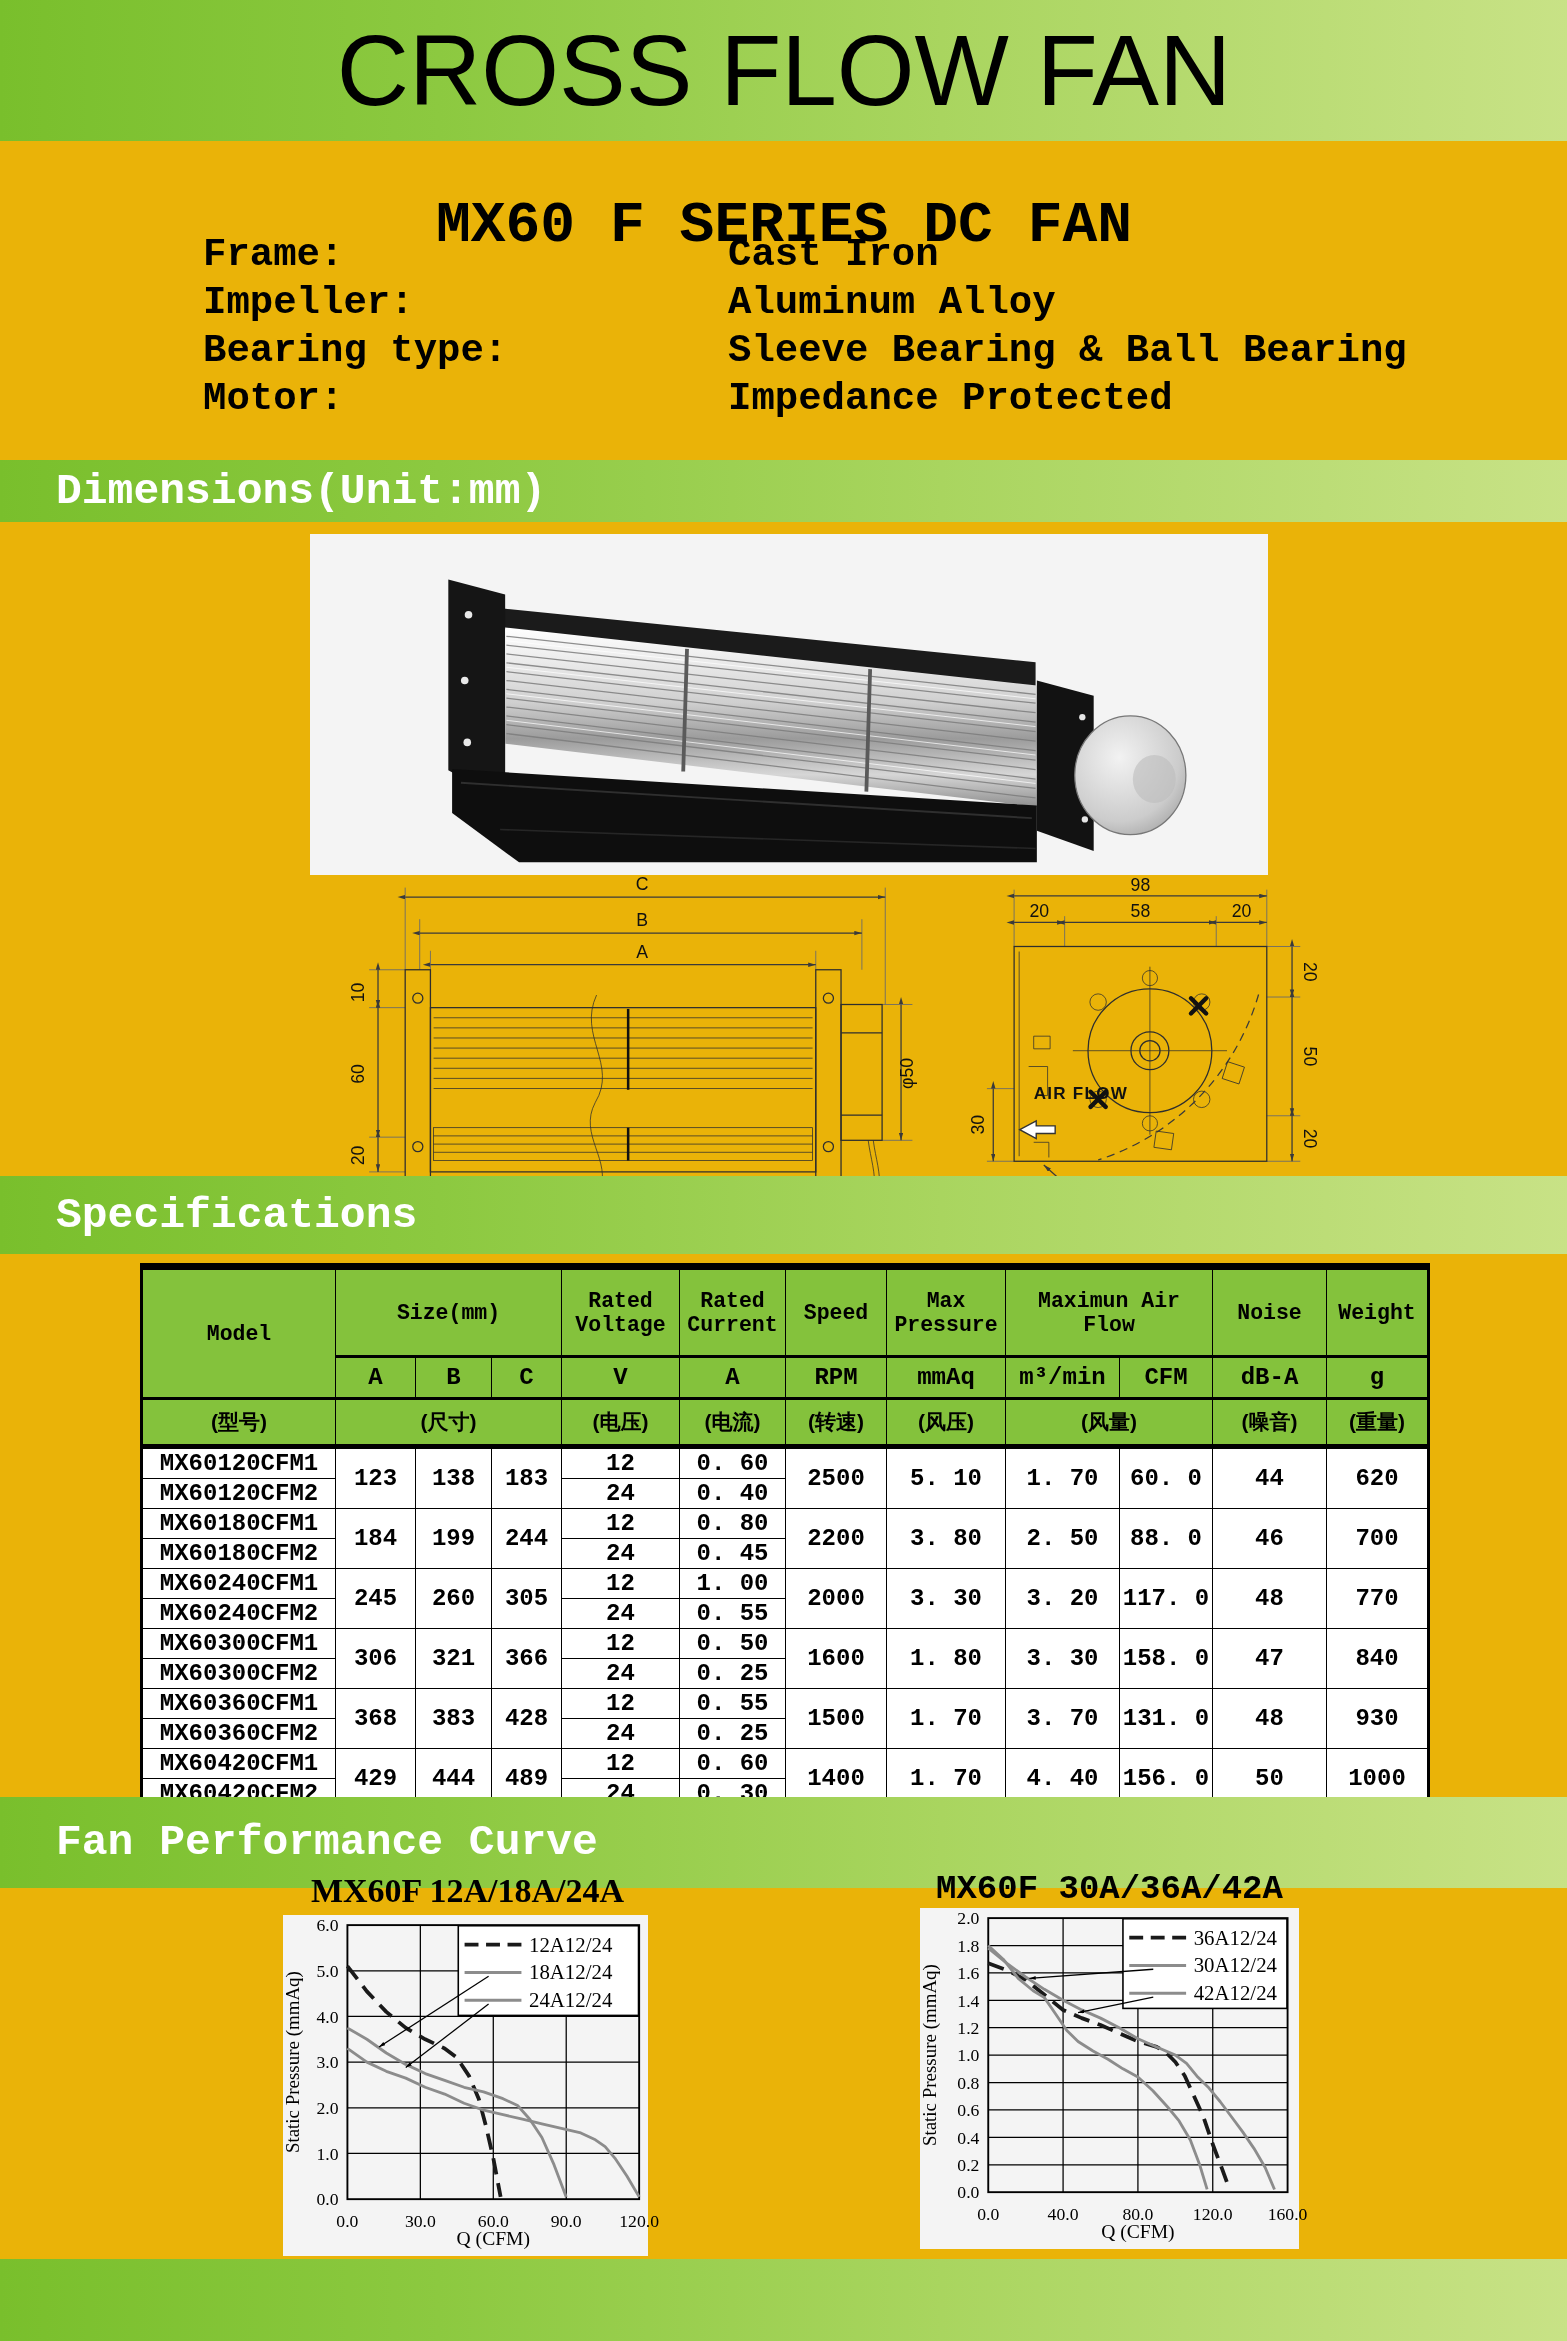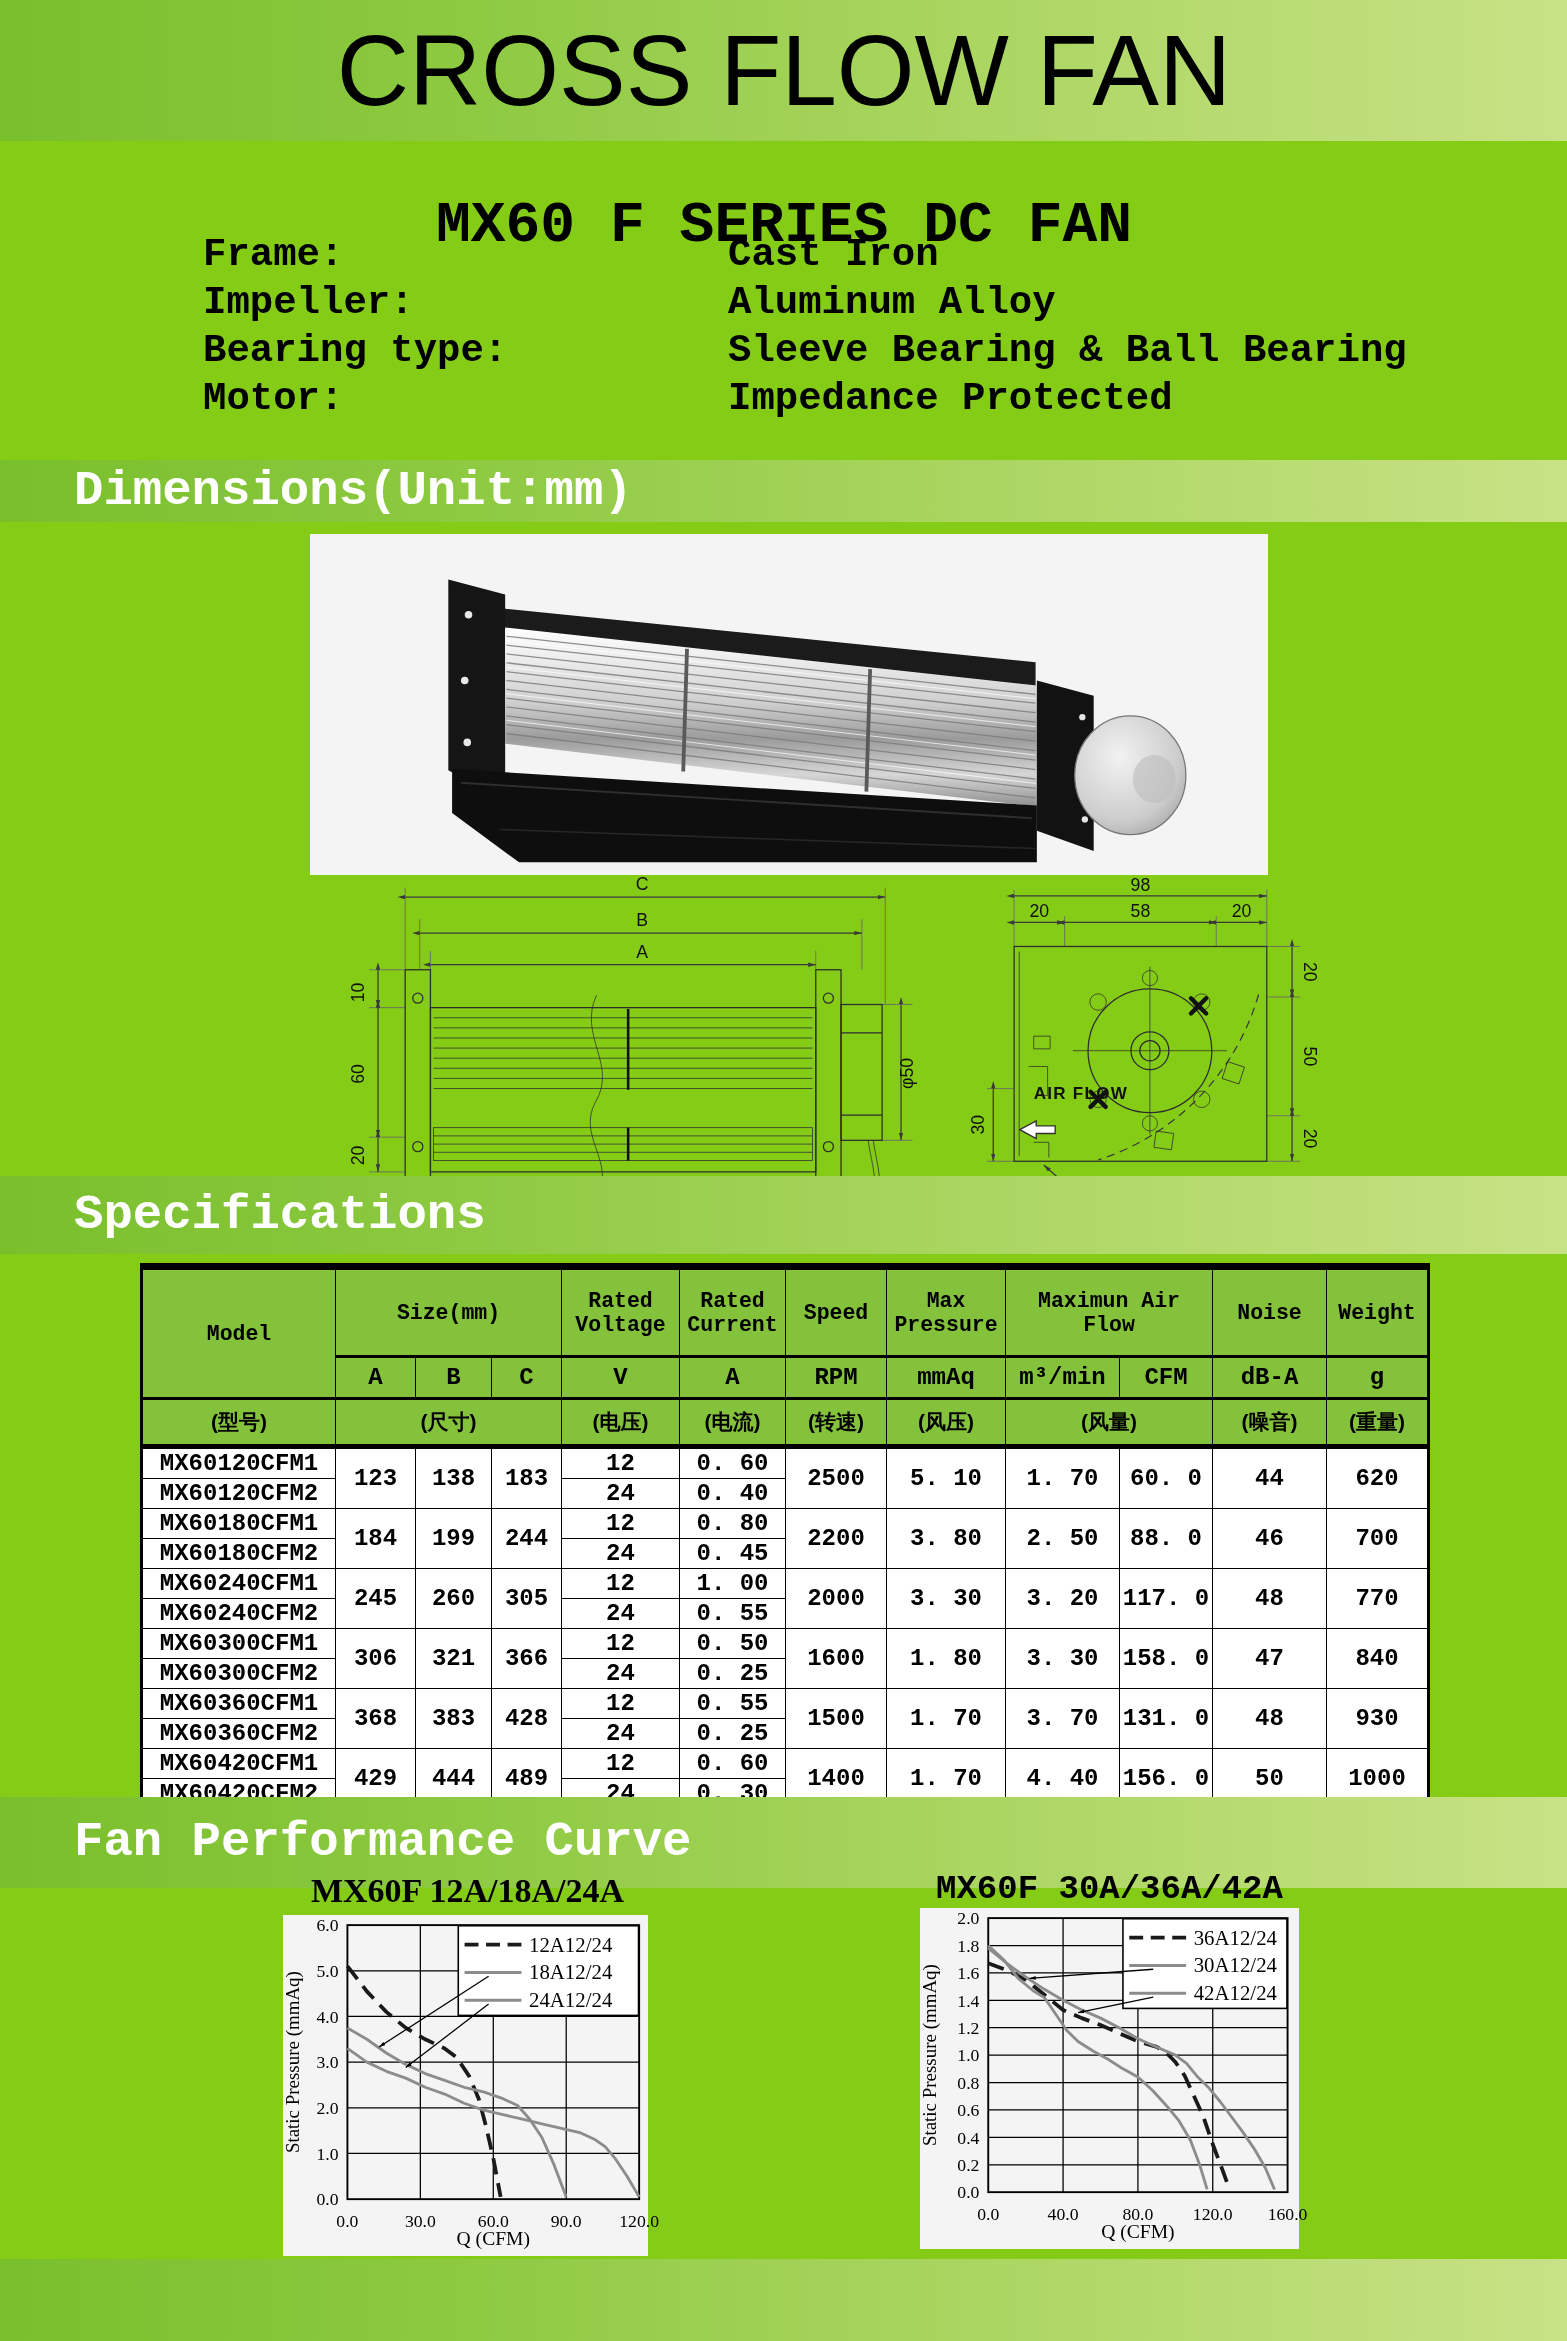--- a/index.html
+++ b/index.html
@@ -1,26 +1,26 @@
 <!DOCTYPE html>
 <html style="font-size:10px"><head>
 <meta charset="utf-8">
 <style>
   html,body{margin:0;padding:0;background:#888;}
-  .page{position:relative;width:1568px;height:2342px;background:#84cc16;overflow:hidden;
+  .page{position:relative;width:1568px;height:2342px;background:#eab308;overflow:hidden;
         font-family:"Liberation Mono",monospace;color:#000;}
   
   .band{position:absolute;left:0;width:1568px;
         background:linear-gradient(90deg,#79bf2c 0%,#8cc940 28%,#a9d55f 60%,#c8e286 100%);}
   .band-top{top:0;height:141px;}
   .band-footer{top:2259px;height:83px;}
   .banner{position:absolute;left:0;width:1568px;
         background:linear-gradient(90deg,#79bf2c 0%,#8cc940 28%,#a9d55f 60%,#c8e286 100%);
-        color:#fff;font-weight:700;font-size:49px;line-height:1;display:flex;align-items:center;
-        padding-left:74px;box-sizing:border-box;font-family:"Liberation Mono",monospace;}
+        color:#fff;font-weight:700;font-size:43px;line-height:1;display:flex;align-items:center;
+        padding-left:56px;box-sizing:border-box;font-family:"Liberation Mono",monospace;}
   .banner-dimensions{top:460px;height:62px;}
   .banner-specifications{top:1176px;height:78px;}
   .banner-performance{top:1797px;height:91px;}
   
   .main-title{position:absolute;top:0;left:0;width:1568px;height:141px;margin:0;
         font-family:"Liberation Sans",sans-serif;font-weight:400;font-size:100px;line-height:141px;
         text-align:center;letter-spacing:0px;color:#000;}
   .subtitle{position:absolute;top:149px;left:0;width:1568px;text-align:center;
         font-weight:700;font-size:58px;color:#000;margin-top:44px;}
   .spec-list{position:absolute;top:233px;left:196px;width:1201px;}

